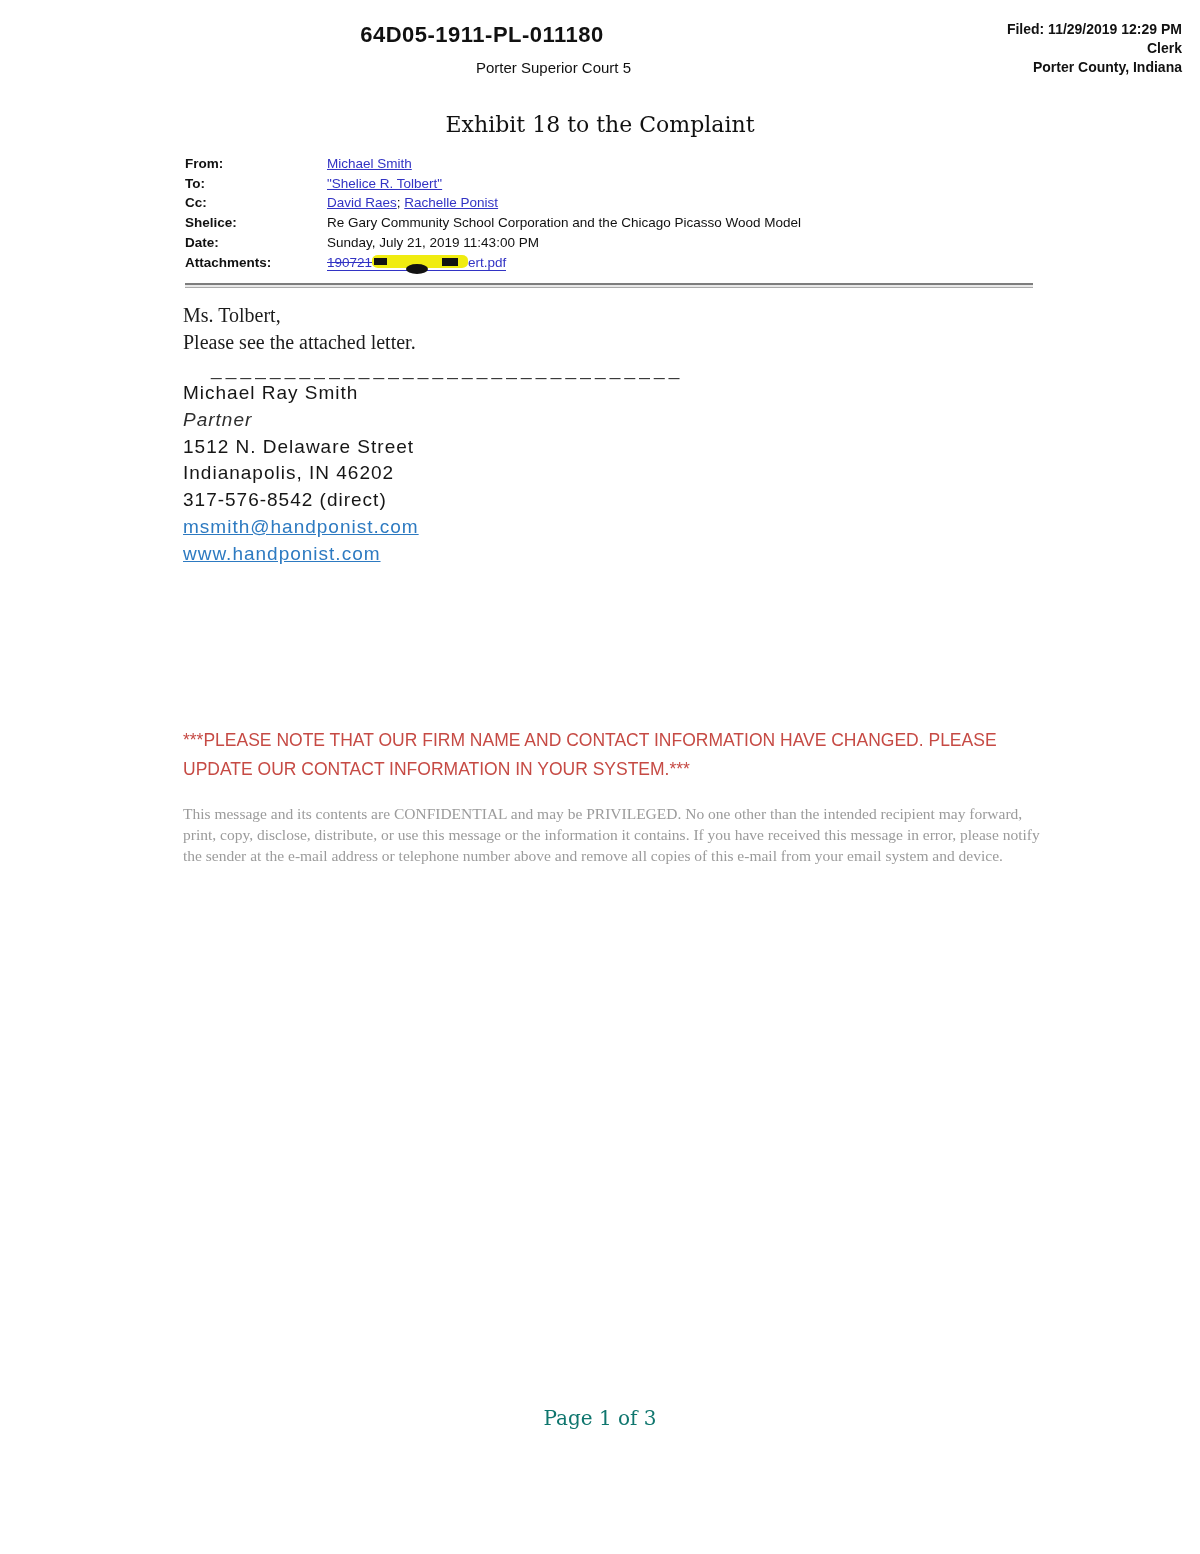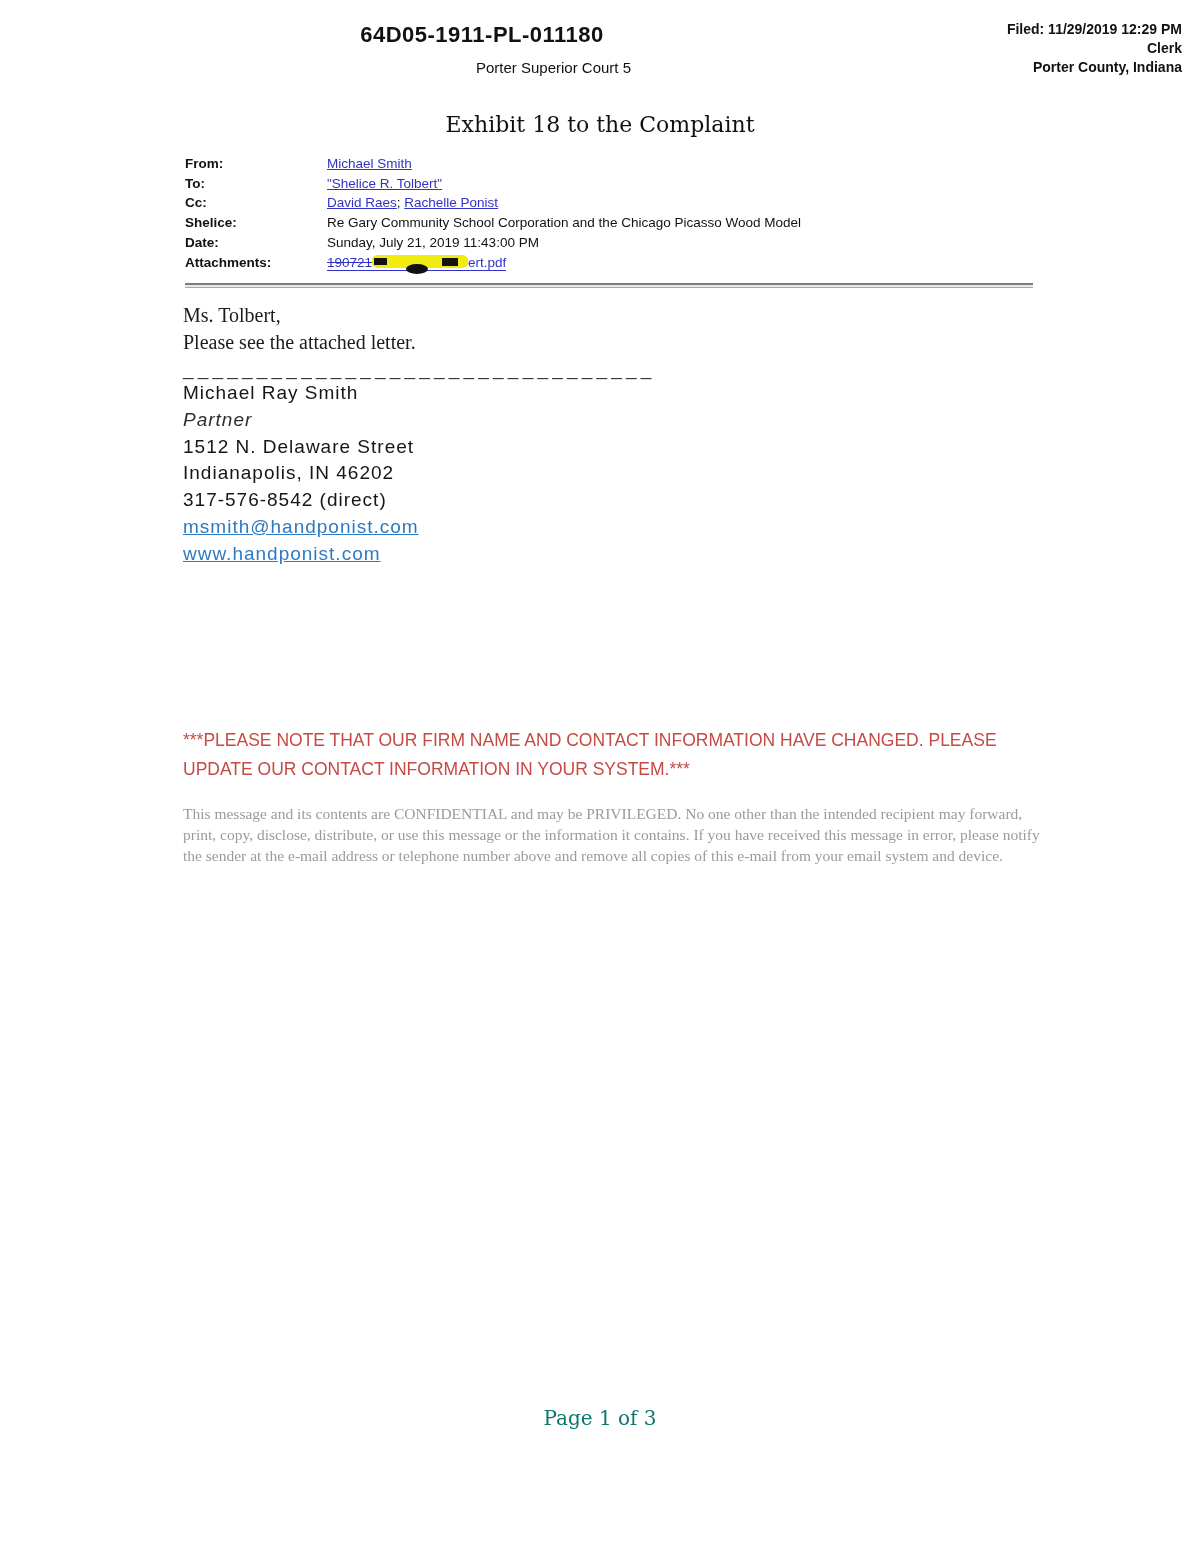--- a/index.html
+++ b/index.html
@@ -142,20 +142,21 @@
   .gap-1 { }
   .gap-2 { margin-top: 27px; }
 
   .sig-divider {
     margin-top: 2px;
     font-family: "Liberation Sans", sans-serif;
     font-size: 19px;
     letter-spacing: 4.2px;
     color: #3a3a3a;
     white-space: nowrap;
+    margin-left: 28px;
   }
   .signature {
     font-family: "Liberation Sans", sans-serif;
     font-size: 19px;
     line-height: 26.8px;
     letter-spacing: 1px;
     color: #161616;
   }
   .sig-title { font-style: italic; color: #2e2e2e; }
   .sig-firm { font-weight: bold; letter-spacing: 0.3px; }

